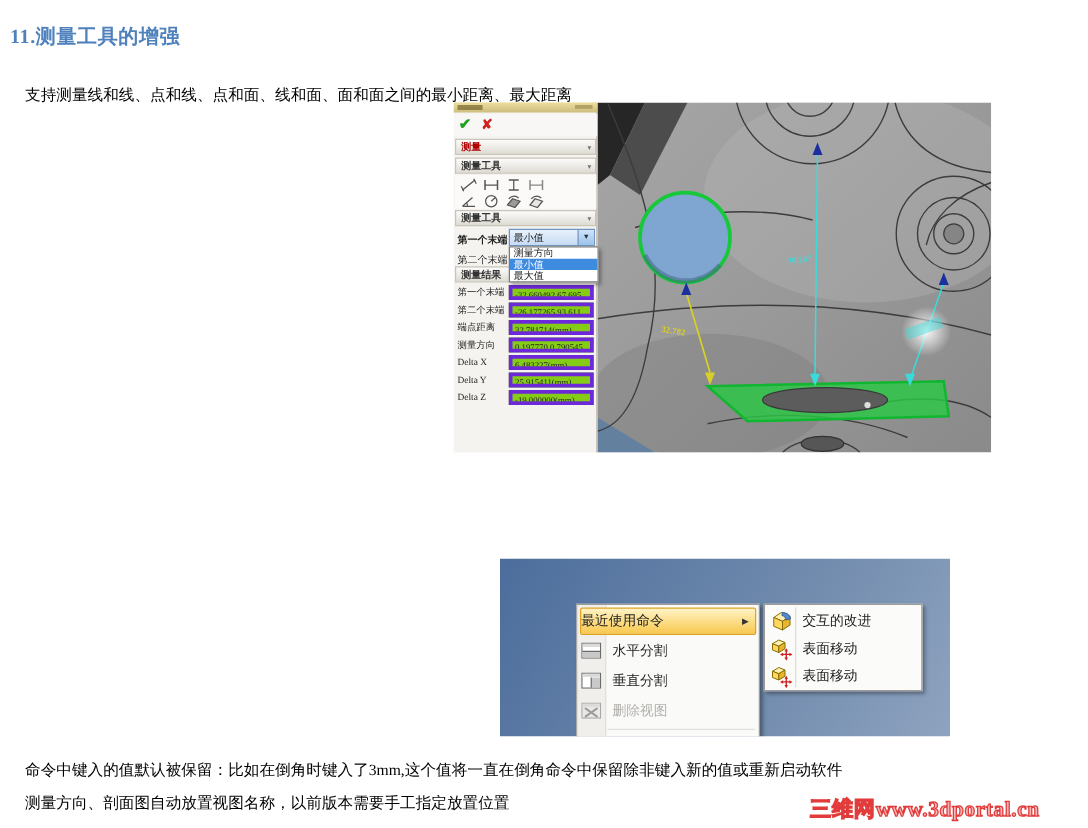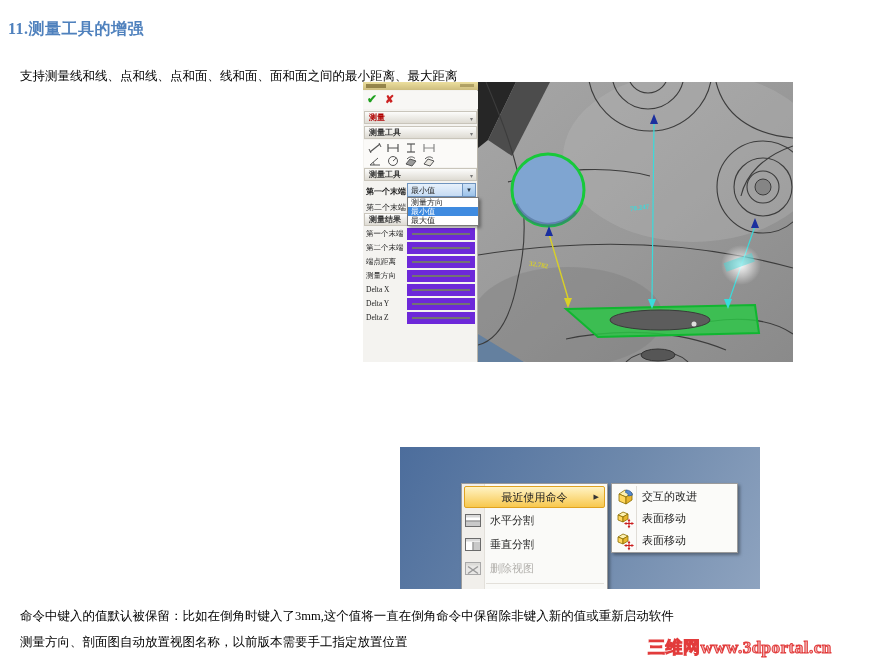--- a/index.html
+++ b/index.html
@@ -38,35 +38,35 @@
          background:linear-gradient(#e8f1fb,#c6dcf4);border:1px solid #6f94bf}
   .combo-text{position:absolute;left:3px;top:1px}
   .combo-btn{position:absolute;right:0;top:0;width:12px;height:12px;text-align:center;font-size:6px;
              line-height:12px;color:#234;background:linear-gradient(#cfe3f8,#9cc3ea);border-left:1px solid #6f94bf}
   .ddown{position:absolute;left:44px;top:115px;width:70px;background:#fff;border:1px solid #7a7a7a;
          box-shadow:2px 2px 3px rgba(0,0,0,.35);z-index:6}
   .dd-opt{height:9px;line-height:9px;padding-left:3px;white-space:nowrap;overflow:hidden}
   .dd-opt.sel{background:#3f8be0;color:#fff}
   .rrow{position:absolute;left:0;width:115px;height:14px}
   .rlabel{position:absolute;left:3px;top:1px;font-size:7.5px;white-space:nowrap}
-  .rfield{position:absolute;left:44px;top:0;width:68px;height:12px;background:#737373;border:5px solid #6d28d9;
+  .rfield{position:absolute;left:44px;top:0;width:68px;height:12px;background:#84cc16;border:3px solid #6d28d9;
           box-sizing:border-box;font-size:7px;line-height:10px;padding-left:2px;white-space:nowrap;overflow:hidden}
   .vport{position:absolute;left:115px;top:0;width:315px;height:280px;overflow:hidden}
   .vport svg{position:absolute;left:0;top:0}
   .dim{position:absolute;font-size:7px;font-weight:bold;white-space:nowrap}
   #dimv{left:152px;top:122px;color:#3adbdb;transform:rotate(-8deg)}
   #dimy{left:51px;top:179px;color:#d9d027;transform:rotate(9deg)}
 
   
   .shot2{position:absolute;left:400px;top:447px;width:360px;height:142px;overflow:hidden;
          background:linear-gradient(118deg,#4c6d9c,#6e89ac 55%,#8ea3bf)}
   .cmenu{position:absolute;left:61px;top:36px;width:147px;height:112px;background:#fafaf8;
          border:1px solid #9b9b9b;box-shadow:2px 2px 3px rgba(0,0,0,.35);box-sizing:border-box}
   .cm-gutter{position:absolute;left:0;top:0;width:22px;height:100%;background:#f1efeb;border-right:1px solid #e3e0da}
-  .cm-hl{position:absolute;left:2px;top:2px;right:2px;height:22px;box-sizing:border-box;text-align:center;
+  .cm-hl{position:absolute;left:2px;top:2px;right:2px;height:22px;box-sizing:border-box;
          line-height:20px;font-size:11px;color:#222;border:1px solid #e0a321;border-radius:2px;
          background:linear-gradient(#fff3c4,#f8c84e)}
   .cm-hl .sub-arr{position:absolute;right:5px;top:0;font-size:7px;color:#333}
   .cm-item{position:absolute;left:0;width:100%;height:24px;font-size:11px;color:#1c1c1c}
   .cm-item .lab{position:absolute;left:28px;top:4px;white-space:nowrap}
   .cm-item .ic{position:absolute;left:3px;top:5px}
   .cm-item.disabled .lab{color:#b2b0ac}
   .cm-sep{position:absolute;left:24px;right:3px;top:99px;height:1px;background:#e3e0da}
   .csub{position:absolute;left:211px;top:36px;width:127px;height:70px;background:#fbfbf9;
         border:1px solid #9b9b9b;box-shadow:2px 2px 3px rgba(0,0,0,.35);box-sizing:border-box}

